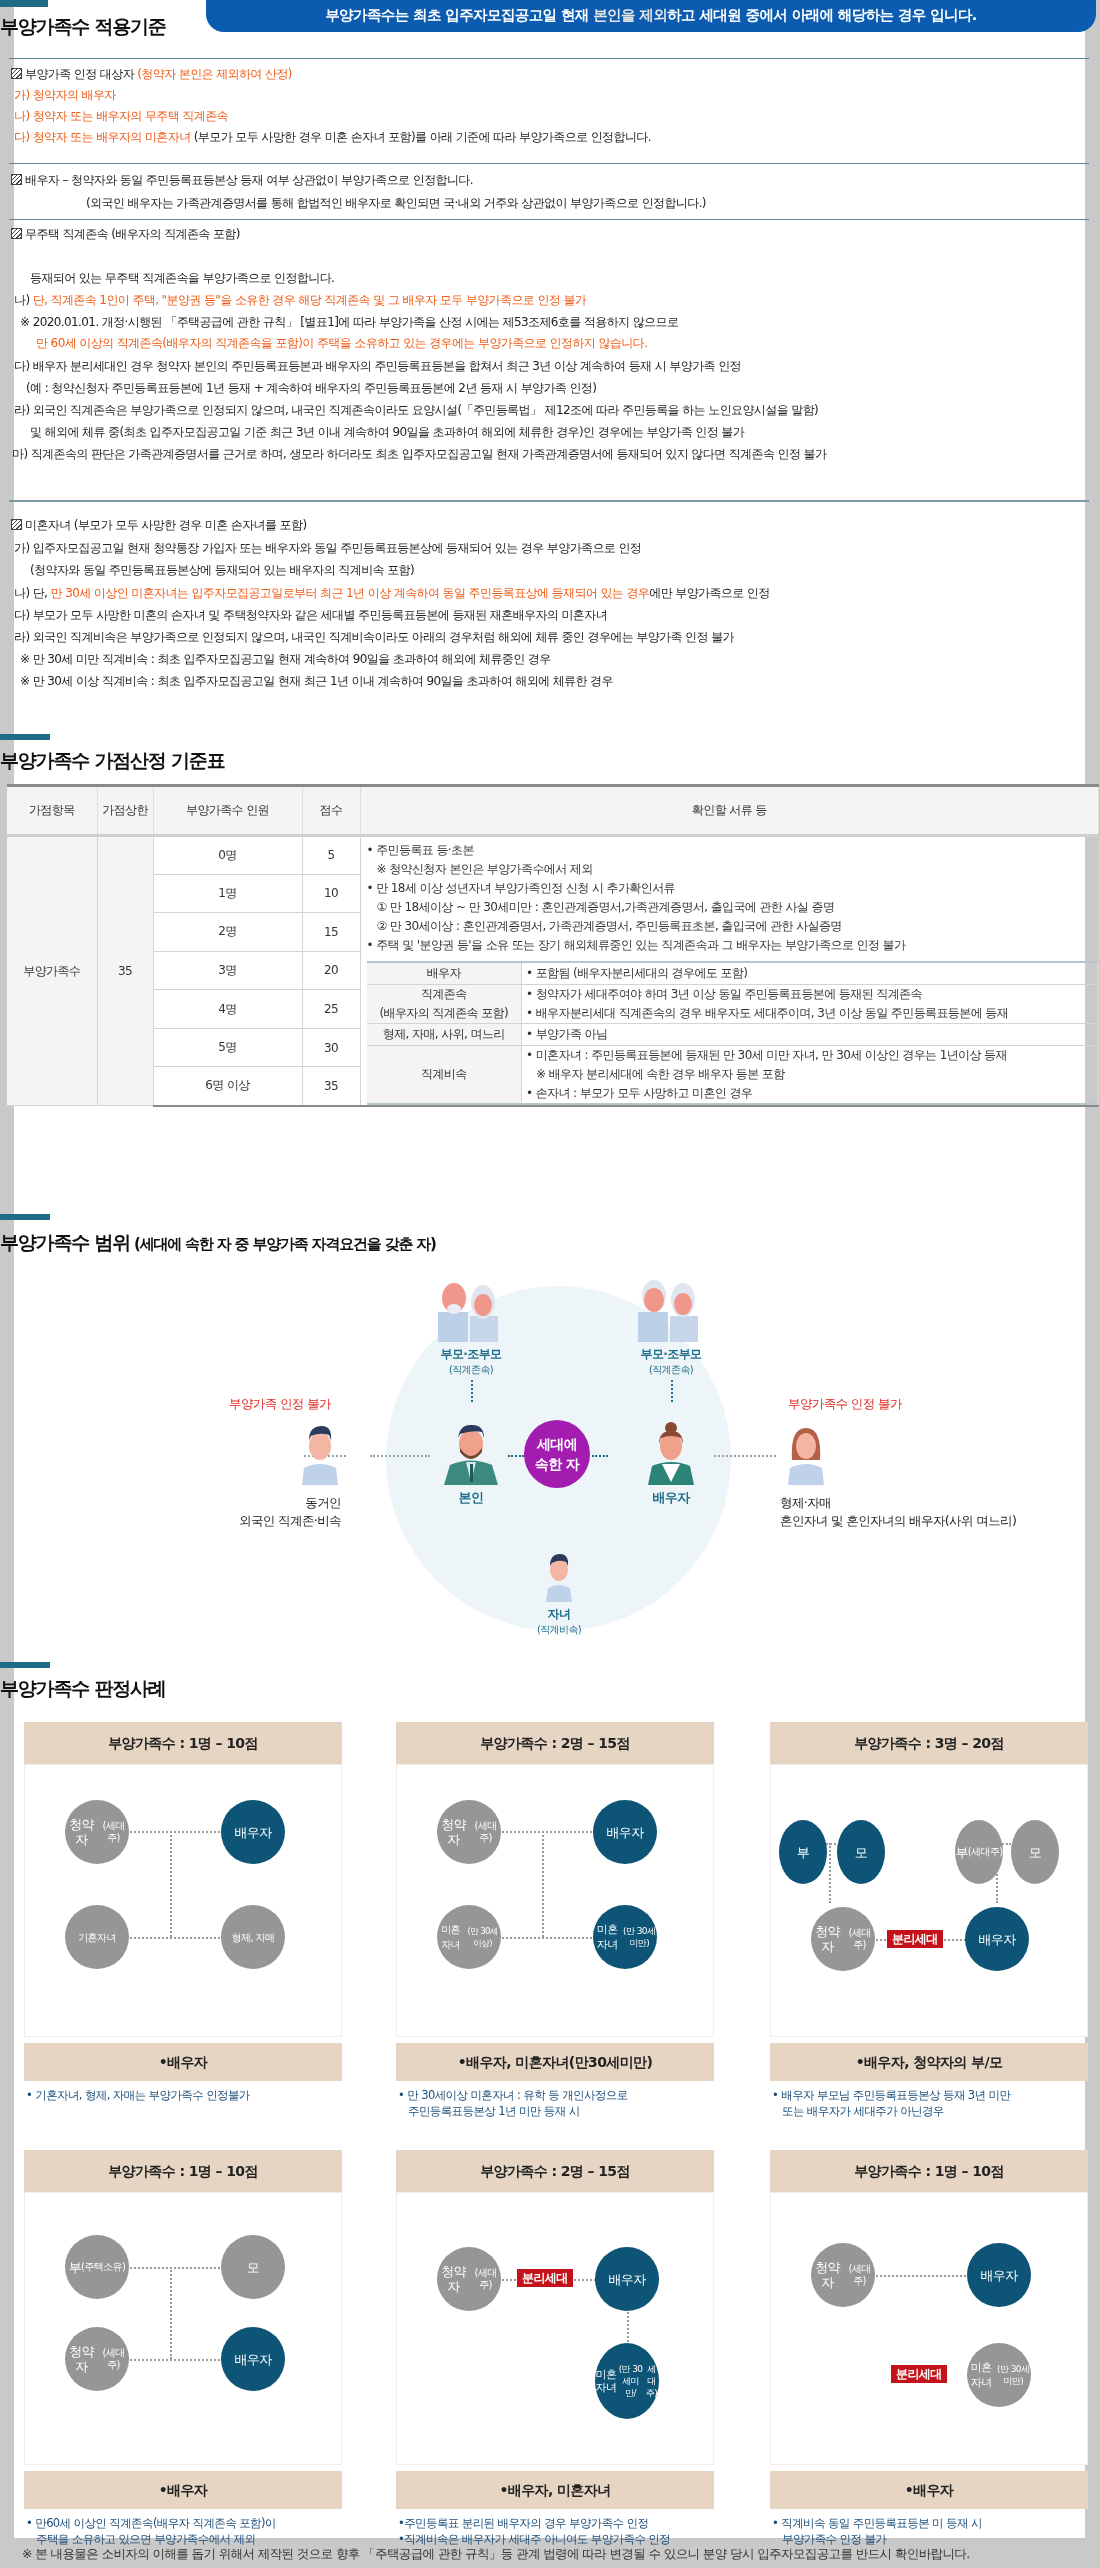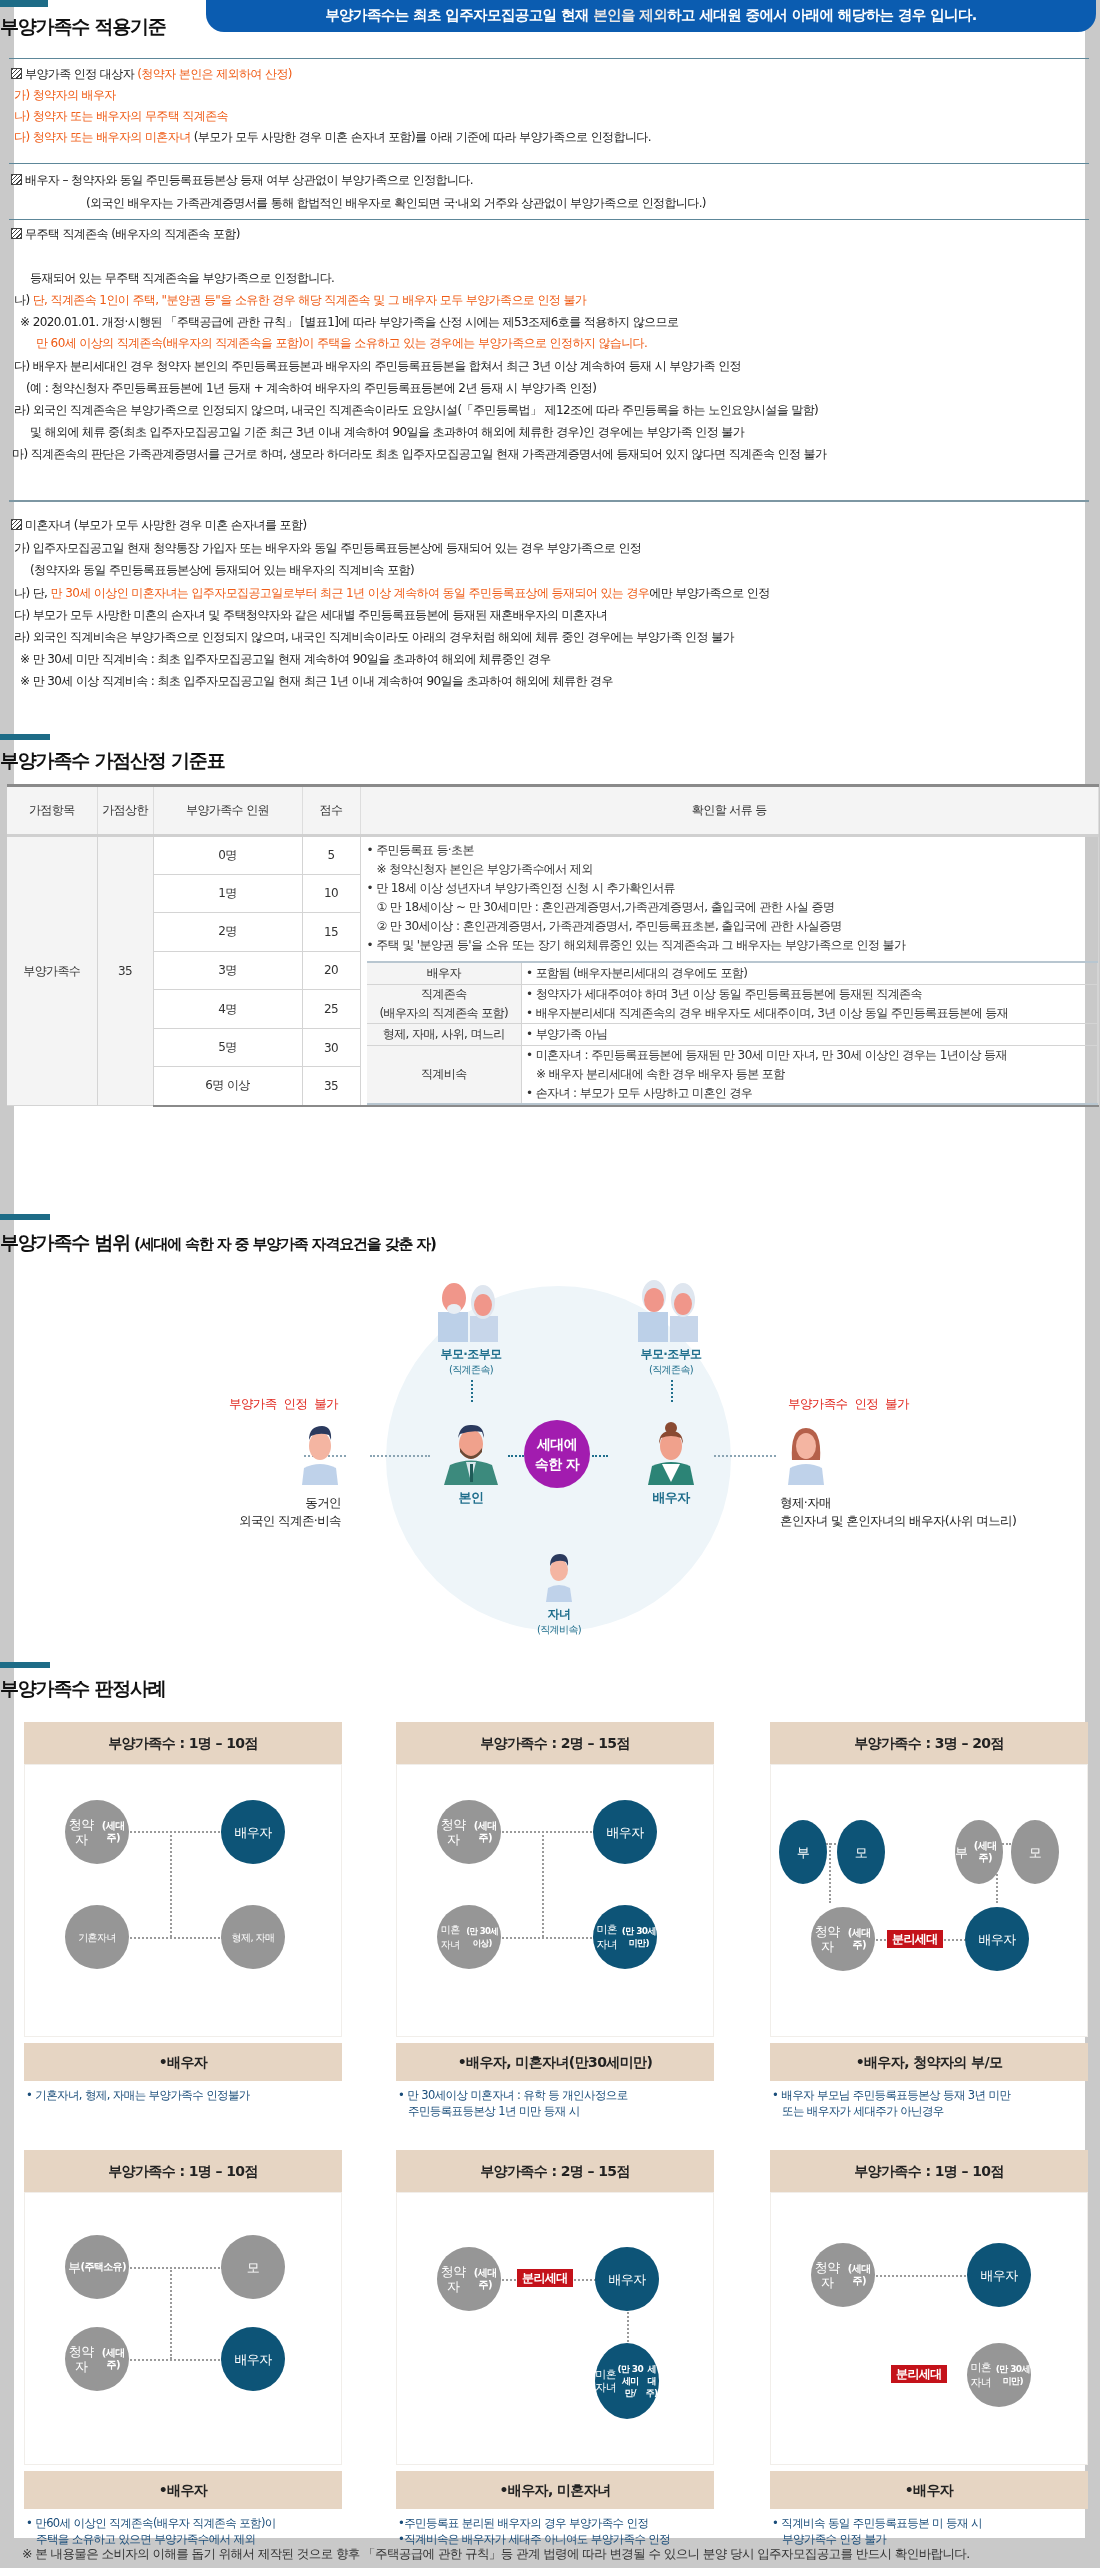--- a/index.html
+++ b/index.html
@@ -38,35 +38,35 @@
   table.sub td.lab { text-align: center; width: 155px; background: #f4f4f4; padding-left: 0; }
   table.sub tr:first-child td { border-top: 2px solid #b8c6d0; }
   table.sub tr:last-child td { border-bottom: 2px solid #b8c6d0 !important; }
 
   
   .s3 { top: 1198px; height: 452px; }
   .bigcircle { position: absolute; left: 250px; top: 100px; width: 335px; height: 335px; border-radius: 50%; background: #eef5f9; }
   .person { position: absolute; }
   .lab-teal { color: #1f6e8c; font-weight: bold; font-size: 13px; text-align: center; }
   .lab-teal-s { color: #1f6e8c; font-size: 10px; text-align: center; }
-  .red-note { position: absolute; color: #e0261d; font-size: 12.5px; font-family: Liberation Mono, monospace; }
+  .red-note { position: absolute; color: #e0261d; font-size: 12.5px; }
   .dots-h { position: absolute; height: 0; border-top: 2px dotted #8aa4b3; }
   .dots-v { position: absolute; width: 0; border-left: 2px dotted #1f6e8c; }
 
   
   .s4 { top: 1650px; height: 888px; }
   .case { position: absolute; width: 318px; }
   .case-head { height: 42px; background: #e6d5c3; text-align: center; line-height: 42px; font-size: 14px; color: #222; font-weight: bold; }
   .case-body { position: relative; height: 273px; background: #fff; border: 1px solid #f1eeea; }
   .case-foot { margin-top: 6px; height: 38px; background: #e6d5c3; text-align: center; line-height: 38px; font-size: 14px; font-weight: bold; color: #222; }
   .case-note { margin-top: 6px; font-size: 11.5px; color: #1a4d7a; line-height: 16px; padding-left: 2px; white-space: nowrap; }
   .c { position: absolute; border-radius: 50%; color: #fff; display: flex; flex-direction: row; align-items: center; justify-content: center; text-align: center; line-height: 15px; font-size: 13px; }
   .c.g { background: #969696; }
   .c.b { background: #0d5477; }
-  .c small { font-size: 10px; line-height: 12px; font-weight: bold; }
+  .c small { font-size: 10px; line-height: 12px; }
   .ln-h { position: absolute; border-top: 2px dotted #9a9a9a; height: 0; }
   .ln-v { position: absolute; border-left: 2px dotted #9a9a9a; width: 0; }
   .sep { position: absolute; background: #c4121a; color: #fff; font-size: 12px; font-weight: bold; padding: 0 5px; height: 18px; line-height: 18px; }
 
   .footer { position: absolute; left: 22px; top: 2546px; font-size: 12.5px; color: #333; white-space: nowrap; text-align: center; }
 </style>
 </head>
 <body>
 
 <div class="page">

